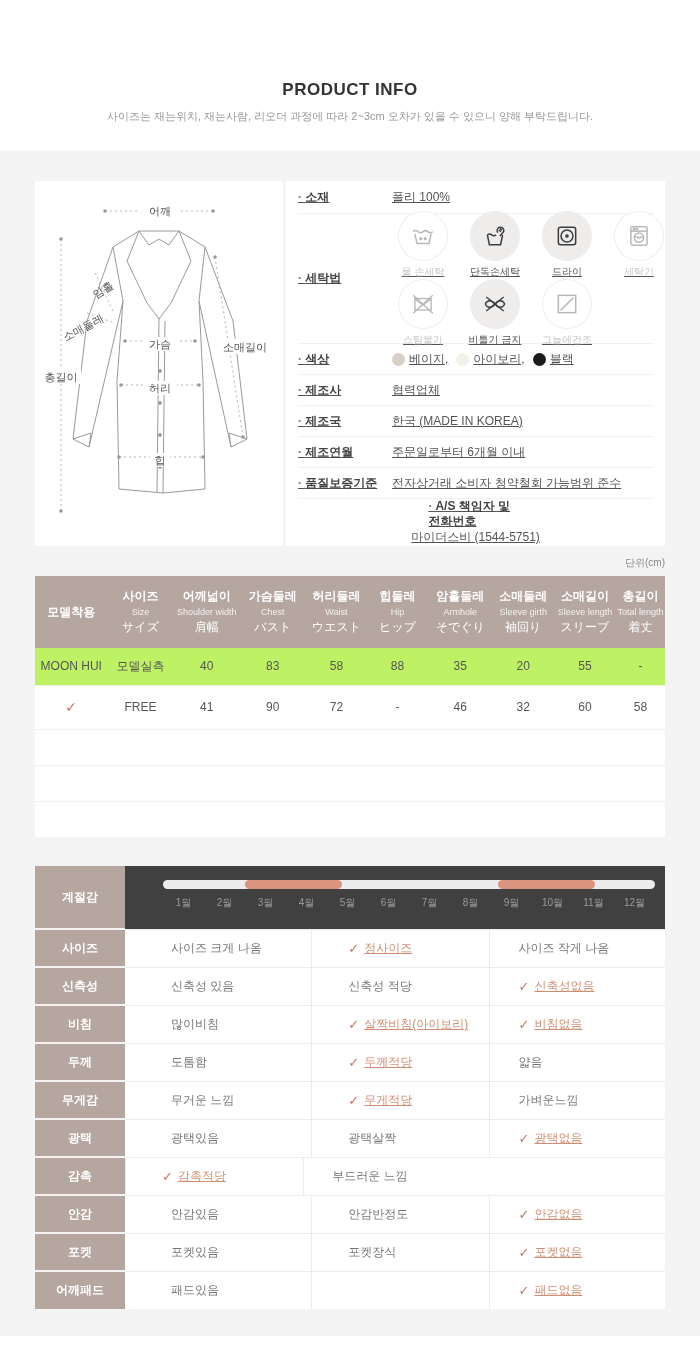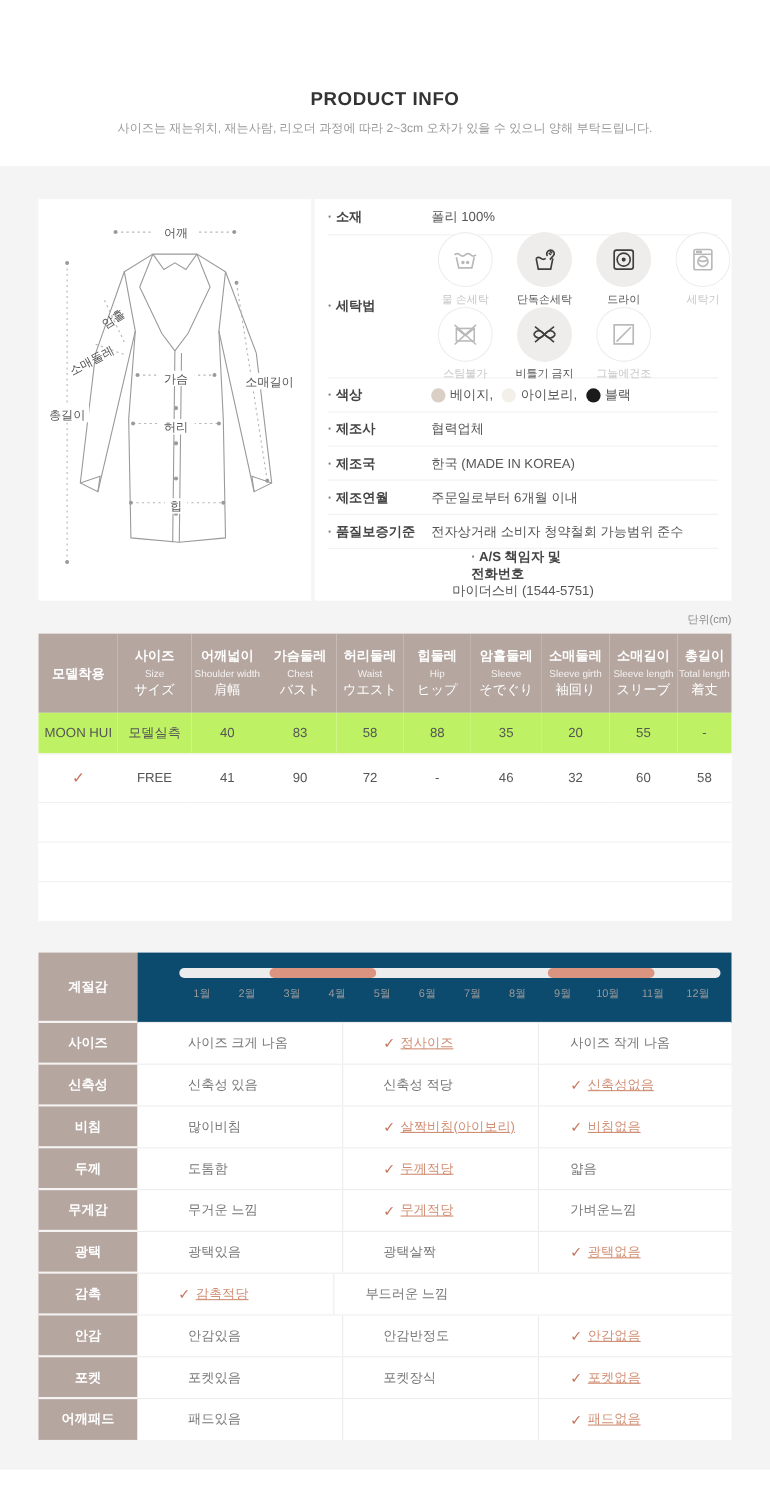--- a/index.html
+++ b/index.html
@@ -10,21 +10,21 @@
   
   .page-header { padding-top:80px; text-align:center; }
   .page-title { font-size:17px; font-weight:bold; color:#333; letter-spacing:.5px; }
   .page-subtitle { margin-top:9px; font-size:11px; color:#999; }
 
   
   .band { margin-top:27px; background:#f4f4f4; padding:30px 35px 27px; }
 
   
   .cards { display:flex; gap:3px; }
-  .card { background:#fff; }
+  .card { background:#fff;text-decoration:underline; }
   .card-diagram { width:248px; height:365px; overflow:hidden; }
   .card-details { flex:1; height:365px; padding:0 12px; overflow:hidden; }
 
   .d-row { display:flex; align-items:center; border-bottom:1px solid #f1f1f1; }
   .d-row:last-child { border-bottom:none;flex-direction:column; }
   .d-label { width:94px; font-size:12px; font-weight:bold; color:#444; flex-shrink:0; }
   .d-label::before { content:"· "; color:#777; }
   .d-value { font-size:12px; color:#555; }
   .h33{height:33px} .h31{height:31px} .h39{height:39px}
   .r-wash{height:130px; align-items:center;}
@@ -73,21 +73,21 @@
   .attr-row { display:flex; }
   .attr-label {
     width:90px; flex-shrink:0; background:#b5a6a0; color:#fff;
     font-size:12px; font-weight:bold; display:flex; align-items:center; justify-content:center;
     border-bottom:2px solid #f6f4f3;
   }
   .attr-row:last-child .attr-label { border-bottom:none; }
   .attr-content { flex:1; display:flex; background:#fff; border-bottom:1px solid #ececec; }
   .attr-row:last-child .attr-content { border-bottom:none; }
 
-  .season-content { flex:1; background:#0c4a6e; border-bottom:1px solid #ececec; padding:14px 10px 0 38px; height:64px; }
+  .season-content { flex:1; background:#404040; border-bottom:1px solid #ececec; padding:14px 10px 0 38px; height:64px; }
   .season-row .attr-label { height:64px; }
   .season-bar { position:relative; height:9px; border-radius:5px; background:#ececec; }
   .season-hl { position:absolute; top:0; height:100%; border-radius:5px; background:#db9480; }
   .hl-1 { left:16.6%; width:19.8%; }
   .hl-2 { left:68%; width:19.8%; }
   .months { display:flex; margin-top:7px; }
   .months span { flex:1; text-align:center; font-size:10px; color:#999; }
 
   .opt-cell { display:flex; align-items:center; height:37px; font-size:12px; color:#777; }
   .opt-1 { width:34.5%; padding-left:46px; }
@@ -344,21 +344,21 @@
             <span class="en">Waist</span>
             <span class="jp">ウエスト</span>
           </th>
         <th>
             <span class="ko">힙둘레</span>
             <span class="en">Hip</span>
             <span class="jp">ヒップ</span>
           </th>
         <th>
             <span class="ko">암홀둘레</span>
-            <span class="en">Sleeve</span>
+            <span class="en">Armhole</span>
             <span class="jp">そでぐり</span>
           </th>
         <th>
             <span class="ko">소매둘레</span>
             <span class="en">Sleeve girth</span>
             <span class="jp">袖回り</span>
           </th>
         <th>
             <span class="ko">소매길이</span>
             <span class="en">Sleeve length</span>

